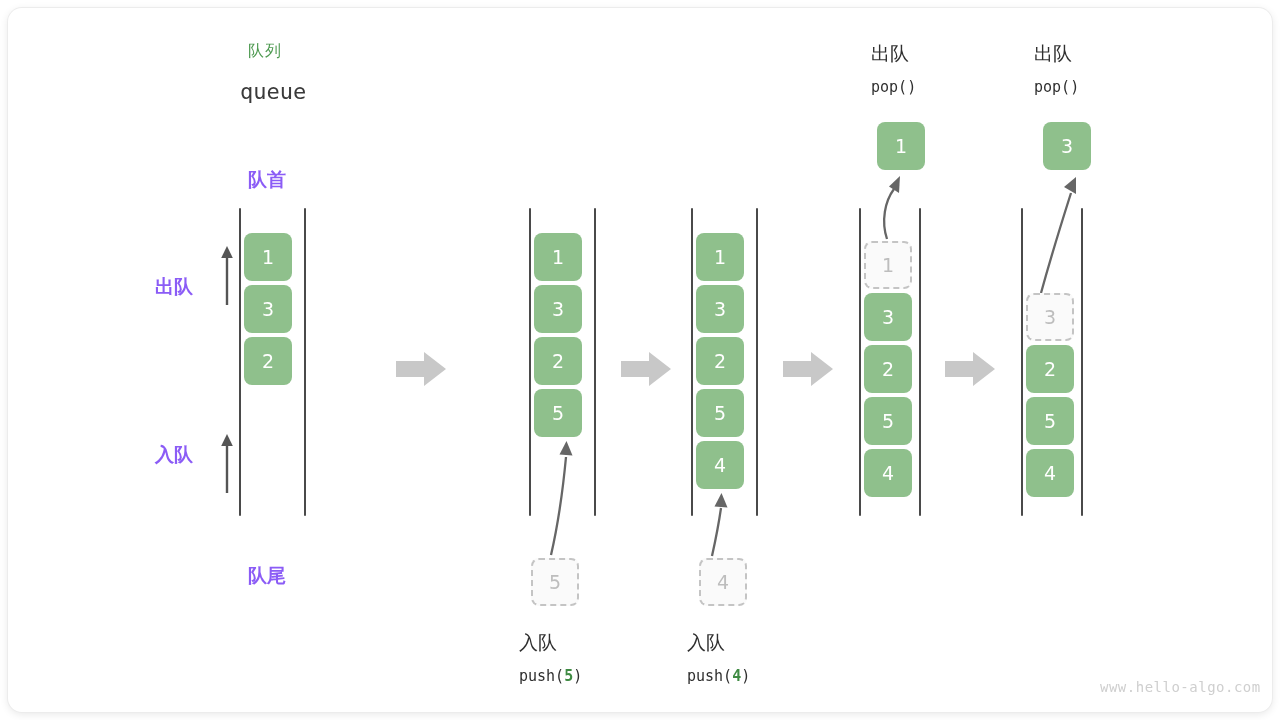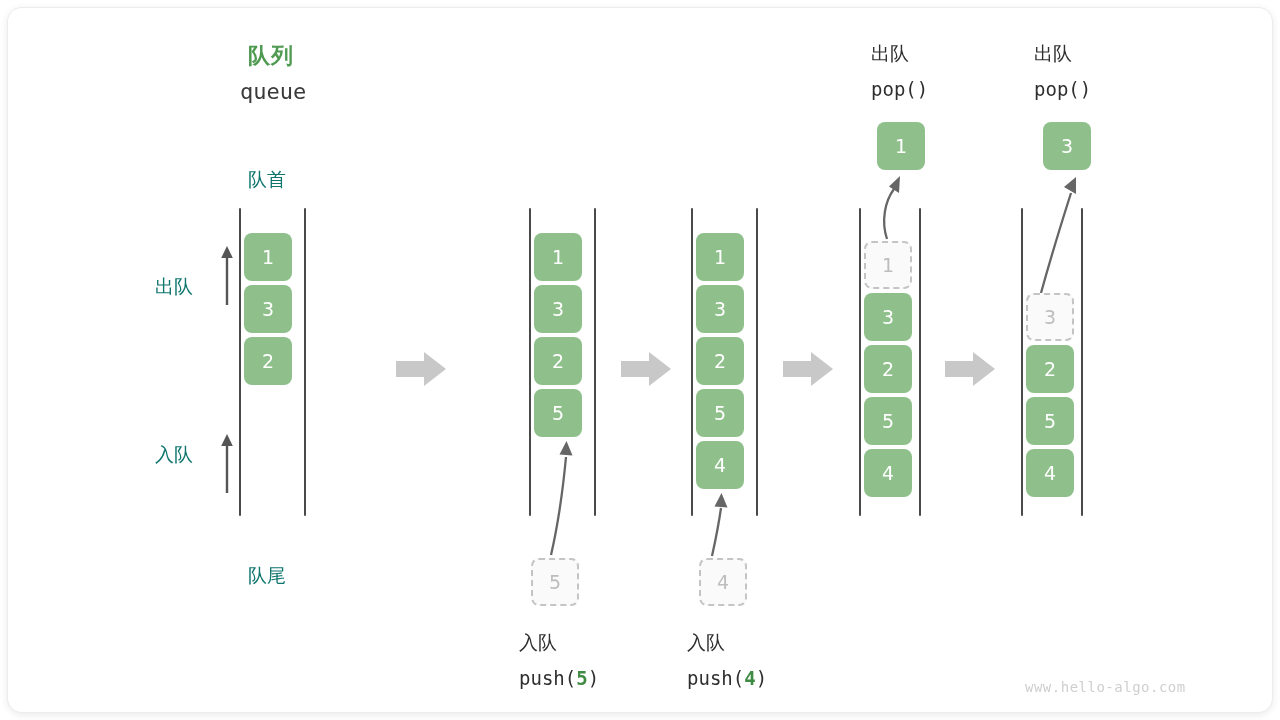--- a/index.html
+++ b/index.html
@@ -27,45 +27,45 @@
     border-radius: 14px;
     box-shadow: 0 0 0 1px #ececec, 0 2px 8px rgba(0,0,0,0.10);
     box-sizing: border-box;
   }
 
   
   .abs { position: absolute; }
 
   
   .title-cn {
-    font-size: 22px;
-    font-weight: bold;
+    font-size: 16px;
+    font-weight: normal;
     color: #4E9A51;
     letter-spacing: 1px;
     white-space: nowrap;
   }
   .title-en {
     font-size: 22px;
     color: #3a3a3a;
     font-family: "DejaVu Sans Mono", "Liberation Mono", monospace;
     white-space: nowrap;
   }
   .label-bold {
     font-size: 19px;
-    font-weight: normal;
-    color: #0f766e;
+    font-weight: bold;
+    color: #8b5cf6;
     white-space: nowrap;
   }
   .op-cn {
     font-size: 19px;
     color: #2f2f2f;
     white-space: nowrap;
   }
   .op-code {
-    font-size: 19px;
+    font-size: 15px;
     color: #2f2f2f;
     font-family: "DejaVu Sans Mono", "Liberation Mono", monospace;
     white-space: nowrap;
   }
   .op-code .arg { color: #3F8B43; font-weight: bold; }
   .watermark {
     font-size: 14px;
     color: #cfcfcf;
     font-family: "DejaVu Sans Mono", "Liberation Mono", monospace;
     letter-spacing: 0.5px;
@@ -229,16 +229,16 @@
 
       <div class="rail" style="left:1013px; top:200px; height:308px;"></div>
       <div class="rail" style="left:1073px; top:200px; height:308px;"></div>
 
       <div class="cell ghost" style="left:1018px; top:285px;">3</div>
       <div class="cell" style="left:1018px; top:337px;">2</div>
       <div class="cell" style="left:1018px; top:389px;">5</div>
       <div class="cell" style="left:1018px; top:441px;">4</div>
     </div>
 
-    <div class="abs watermark" style="left:1017px; top:671px;">www.hello-algo.com</div>
+    <div class="abs watermark" style="left:1092px; top:671px;">www.hello-algo.com</div>
 
   </div>
 </div>
 
 </body></html>

